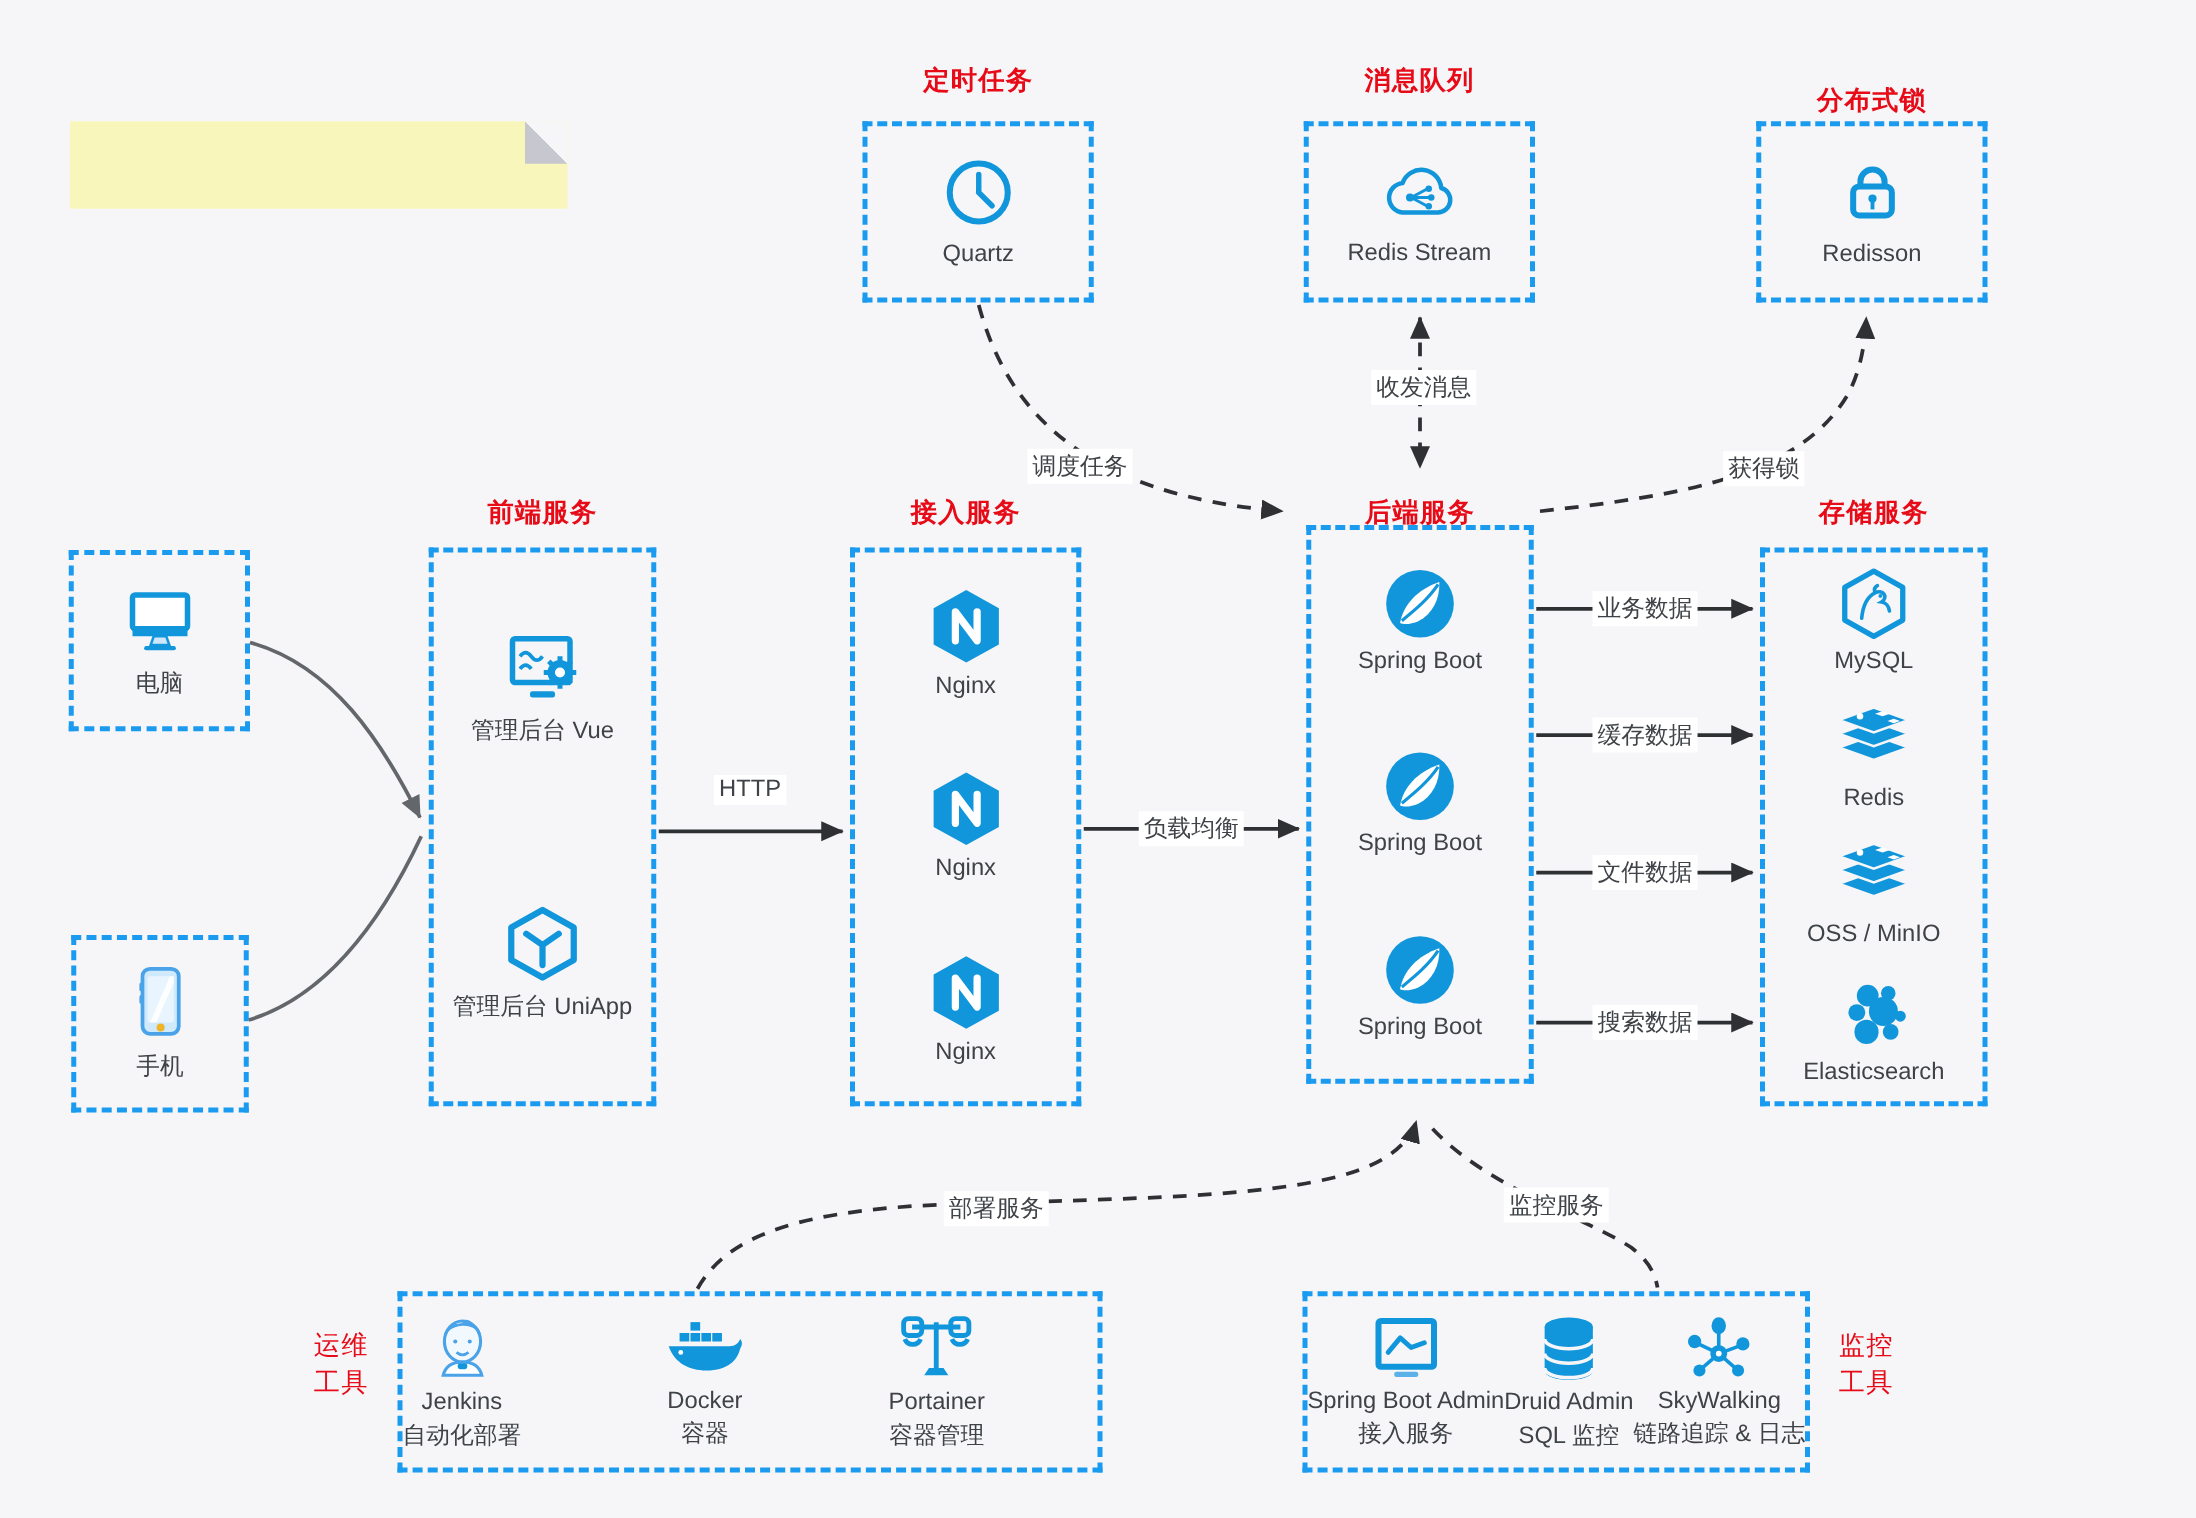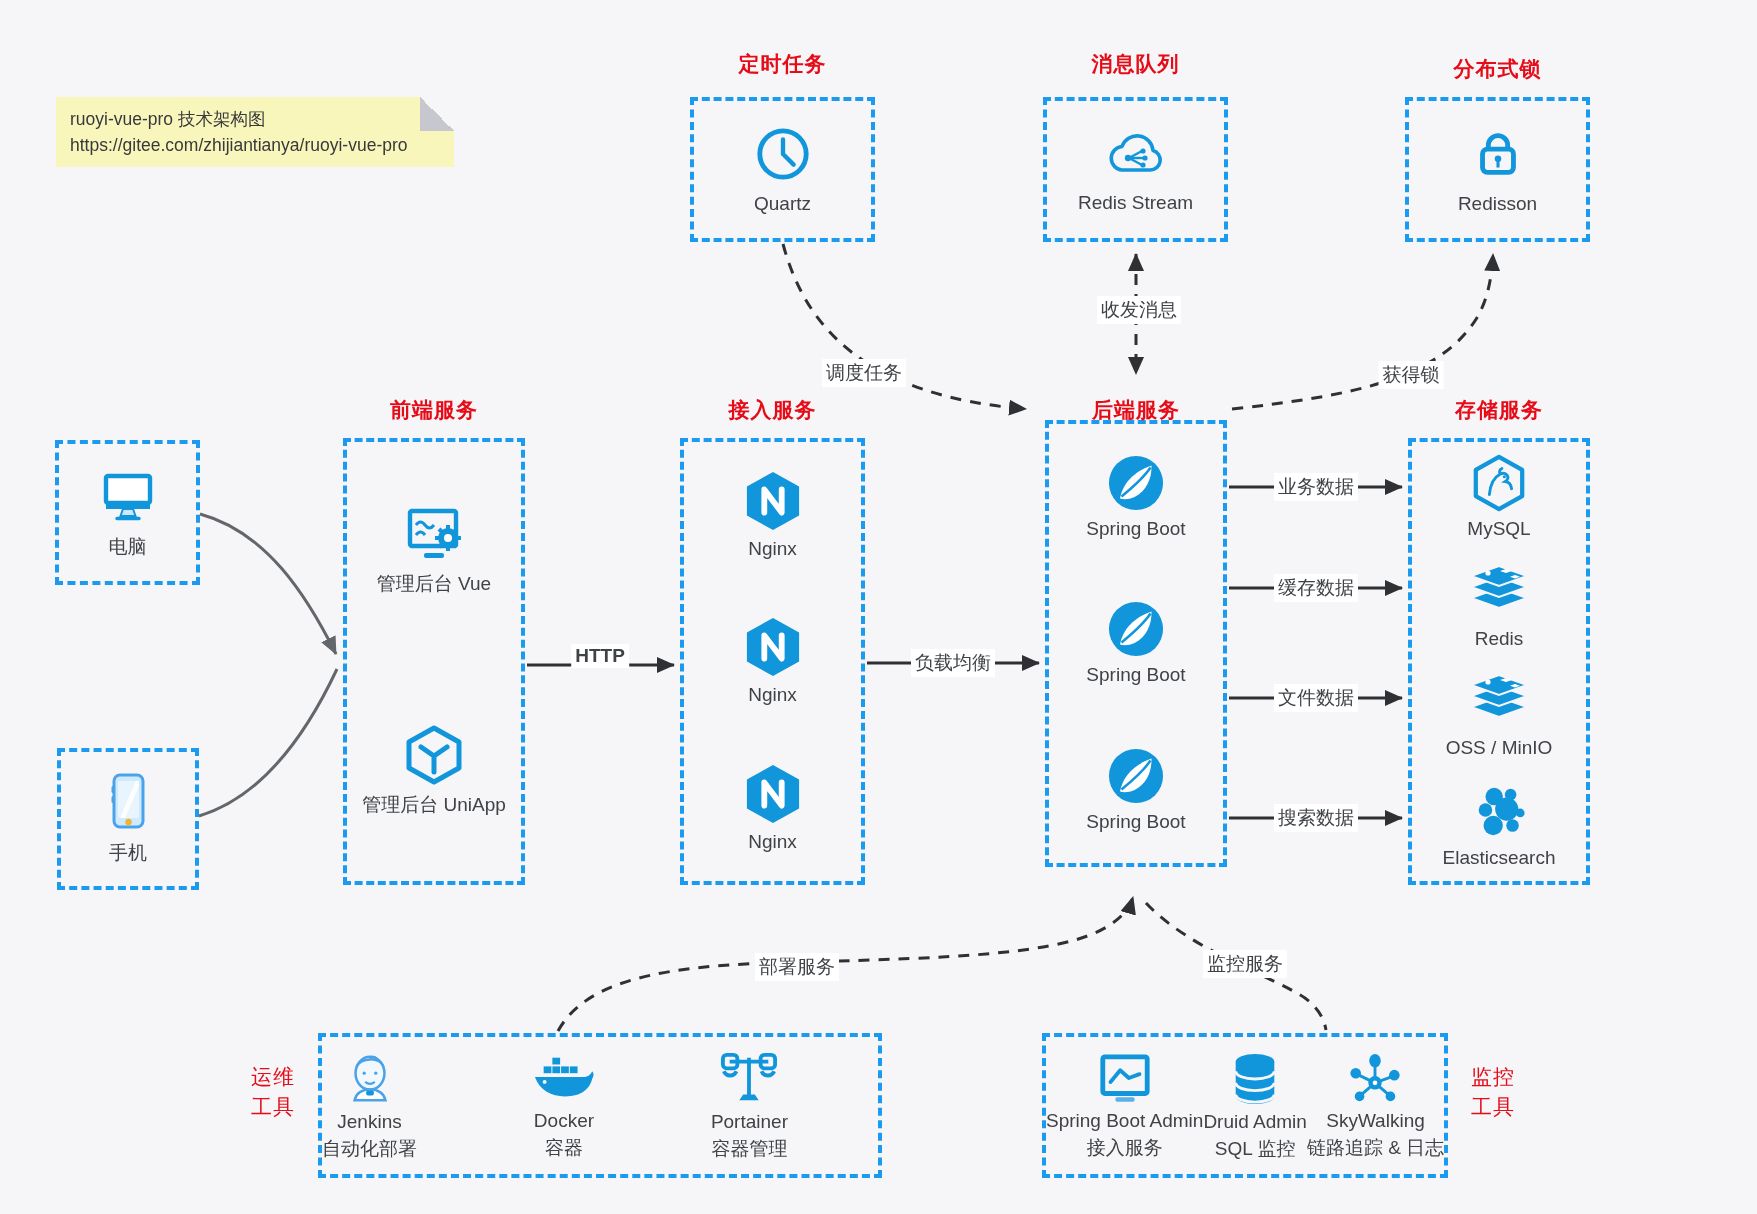--- a/index.html
+++ b/index.html
@@ -24,29 +24,25 @@
     background:linear-gradient(to bottom left,#f6f6f8 0 50%,#c7c7cf 50% 100%);}
   .note-text{padding:9px 0 0 14px;font-size:17.5px;color:#37393c;line-height:1.5;}
 </style>
 </head>
 <body>
 
 <div class="canvas">
 
   <div class="note">
     <div class="note-fold"></div>
-    <div class="note-text">
-      <div>ruoyi-vue-pro 技术架构图</div>
-      <div>https://gitee.com/zhijiantianya/ruoyi-vue-pro</div>
-    </div>
   </div>
 
   <div class="group-title" style="left:690px;top:50px;width:185px;">定时任务</div>
   <div class="group-title" style="left:1043px;top:50px;width:185px;">消息队列</div>
-  <div class="group-title" style="left:1405px;top:55px;width:185px;">分布式锁</div>
+  <div class="group-title" style="left:1405px;top:66px;width:185px;">分布式锁</div>
 
   <div class="dashed-box topbox" style="left:690px;top:97px;width:185px;height:145px;">
     <span class="icon">
       <svg width="58" height="58" viewBox="0 0 60 60">
           <circle cx="30" cy="30" r="24" fill="none" stroke="#1296db" stroke-width="5"></circle>
           <path d="M30 30 L30 15 M30 30 L41 41" stroke="#1296db" stroke-width="4.5" stroke-linecap="round" fill="none"></path>
         </svg>
     </span>
     <span class="item-label">Quartz</span>
   </div>
@@ -394,21 +390,21 @@
     <path d="M1229 698 H1402" stroke="#2f3033" stroke-width="3" fill="none" marker-end="url(#mDark)"></path>
     <path d="M1229 818 H1402" stroke="#2f3033" stroke-width="3" fill="none" marker-end="url(#mDark)"></path>
 
     <path d="M783 244 C806 330 868 396 1026 409" fill="none" stroke="#2f3033" stroke-width="3" stroke-dasharray="11 9" marker-end="url(#mDark)"></path>
     <path d="M1136 254 V374" fill="none" stroke="#2f3033" stroke-width="3" stroke-dasharray="11 9" marker-start="url(#mDark)" marker-end="url(#mDark)"></path>
     <path d="M1232 409 C1350 396 1440 380 1478 316 C1488 298 1492 276 1493 254" fill="none" stroke="#2f3033" stroke-width="3" stroke-dasharray="11 9" marker-end="url(#mDark)"></path>
     <path d="M558 1031 C582 988 640 967 770 963 S1010 958 1075 940 C1110 930 1128 914 1133 897" fill="none" stroke="#2f3033" stroke-width="3" stroke-dasharray="11 9" marker-end="url(#mDark)"></path>
     <path d="M1146 903 C1190 950 1270 975 1305 998 C1318 1008 1324 1018 1326 1030" fill="none" stroke="#2f3033" stroke-width="3" stroke-dasharray="11 9"></path>
   </svg>
 
-  <div class="edge-label" style="left:600px;top:656px;font-weight:bold;">HTTP</div>
+  <div class="edge-label" style="left:600px;top:632px;">HTTP</div>
   <div class="edge-label" style="left:953px;top:663px;">负载均衡</div>
   <div class="edge-label" style="left:1316px;top:487px;">业务数据</div>
   <div class="edge-label" style="left:1316px;top:588px;">缓存数据</div>
   <div class="edge-label" style="left:1316px;top:698px;">文件数据</div>
   <div class="edge-label" style="left:1316px;top:818px;">搜索数据</div>
   <div class="edge-label" style="left:864px;top:373px;">调度任务</div>
   <div class="edge-label" style="left:1139px;top:310px;">收发消息</div>
   <div class="edge-label" style="left:1411px;top:375px;">获得锁</div>
   <div class="edge-label" style="left:797px;top:967px;">部署服务</div>
   <div class="edge-label" style="left:1245px;top:964px;">监控服务</div>

